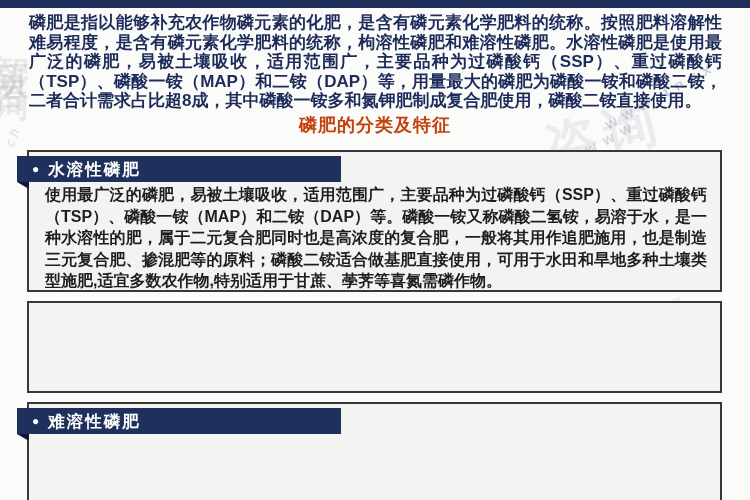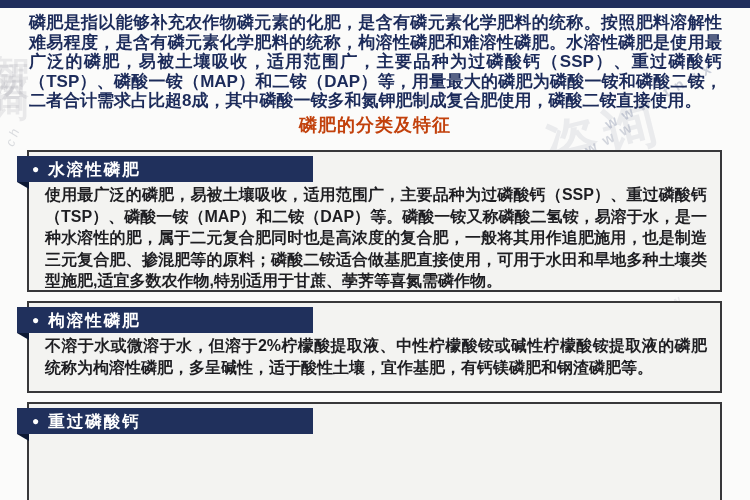--- a/index.html
+++ b/index.html
@@ -23,21 +23,21 @@
     letter-spacing:1px;
   }
   .box{
     position:absolute;left:27px;width:695px;box-sizing:border-box;
     background:#f3f3f1;border:2px solid #38383a;
   }
   .box.s1{top:150px;height:142px;}
   .box.s2{top:301px;height:92px;}
   .box.s3{top:402px;height:110px;}
   .ribbon{
-    position:absolute;left:-12px;top:4px;height:26px;width:296px;
+    position:absolute;left:-12px;top:4px;height:26px;width:324px;
     box-sizing:border-box;padding-left:15px;
     background:#20305c;color:#ffffff;
     font-size:16.5px;font-weight:700;line-height:26px;letter-spacing:2px;
     white-space:nowrap;
   }
   .ribbon::after{
     content:"";position:absolute;left:0;top:100%;width:0;height:0;
     border-top:7px solid #0c1834;border-left:12px solid transparent;
   }
   .dot{
@@ -83,25 +83,21 @@
   <h1 class="title">磷肥的分类及特征</h1>
 
   <section class="box s1">
     <div class="ribbon">
       <span class="dot">●</span><span>水溶性磷肥</span>
     </div>
     <p class="body">使用最广泛的磷肥，易被土壤吸收，适用范围广，主要品种为过磷酸钙（SSP）、重过磷酸钙（TSP）、磷酸一铵（MAP）和二铵（DAP）等。磷酸一铵又称磷酸二氢铵，易溶于水，是一种水溶性的肥，属于二元复合肥同时也是高浓度的复合肥，一般将其用作追肥施用，也是制造三元复合肥、掺混肥等的原料；磷酸二铵适合做基肥直接使用，可用于水田和旱地多种土壤类型施肥,适宜多数农作物,特别适用于甘蔗、荸荠等喜氮需磷作物。</p>
   </section>
 
   <section class="box s2">
-    <div class="ribbon">
-      <span class="dot">●</span><span>枸溶性磷肥</span>
-    </div>
-    <p class="body">不溶于水或微溶于水，但溶于2%柠檬酸提取液、中性柠檬酸铵或碱性柠檬酸铵提取液的磷肥统称为枸溶性磷肥，多呈碱性，适于酸性土壤，宜作基肥，有钙镁磷肥和钢渣磷肥等。</p>
   </section>
 
   <section class="box s3">
     <div class="ribbon">
-      <span class="dot">●</span><span>重过磷酸钙</span>
+      <span class="dot">●</span><span>难溶性磷肥</span>
     </div>
   </section>
 
 </div>
 
 </body></html>

